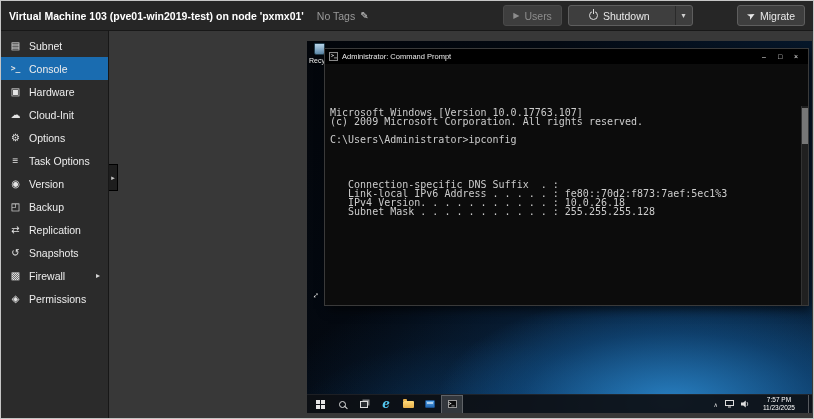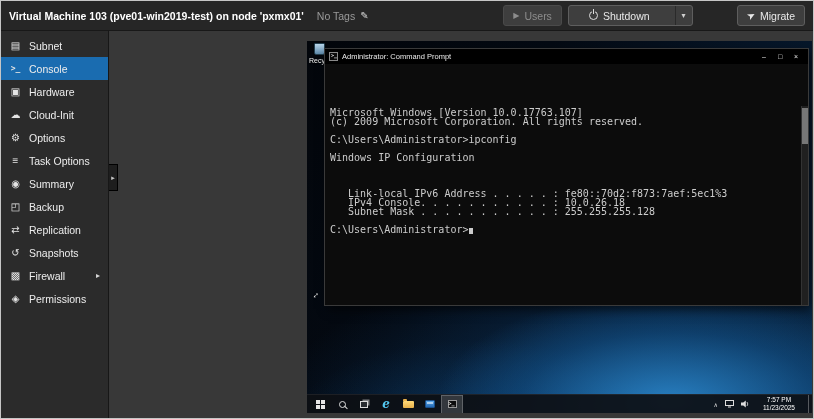--- a/index.html
+++ b/index.html
@@ -176,21 +176,21 @@
     <div class="side-item">
       <span class="si-icon">⚙</span>
       <span>Options</span>
     </div>
     <div class="side-item">
       <span class="si-icon">≡</span>
       <span>Task Options</span>
     </div>
     <div class="side-item">
       <span class="si-icon">◉</span>
-      <span>Summary</span>
+      <span>Version</span>
     </div>
     <div class="side-item">
       <span class="si-icon">◰</span>
       <span>Backup</span>
     </div>
     <div class="side-item">
       <span class="si-icon">⇄</span>
       <span>Replication</span>
     </div>
     <div class="side-item">
@@ -229,29 +229,28 @@
             <span class="win-btn">□</span>
             <span class="win-btn">×</span>
           </span>
         </div>
         <div class="cmd-body">
           <div class="cmd-line">Microsoft Windows [Version 10.0.17763.107]</div>
           <div class="cmd-line">(c) 2009 Microsoft Corporation. All rights reserved.</div>
           <div class="cmd-line"></div>
           <div class="cmd-line">C:\Users\Administrator&gt;ipconfig</div>
           <div class="cmd-line"></div>
-          <div class="cmd-line">Windows IP Configuration</div>
-          <div class="cmd-line"></div>
-          <div class="cmd-line"></div>
-          <div class="cmd-line"></div>
+          <div class="cmd-line"></div>
+          <div class="cmd-line"></div>
+          <div class="cmd-line"></div>
+          <div class="cmd-line">   Connection-specific DNS Suffix  . :</div>
           <div class="cmd-line">   Link-local IPv6 Address . . . . . : fe80::70d2:f873:7aef:5ec1%3</div>
-          <div class="cmd-line">   IPv4 Console. . . . . . . . . . . : 10.0.26.18</div>
+          <div class="cmd-line">   IPv4 Version. . . . . . . . . . . : 10.0.26.18</div>
           <div class="cmd-line">   Subnet Mask . . . . . . . . . . . : 255.255.255.128</div>
           <div class="cmd-line"></div>
-          <div class="cmd-line"><span>C:\Users\Administrator&gt;</span><span class="cursor"></span></div>
           <div class="cmd-scroll">
             <div class="cmd-thumb"></div>
           </div>
         </div>
       </div>
 
       <span class="resize-cursor">↕</span>
 
       <div class="taskbar">
         <div class="tb-btn">

